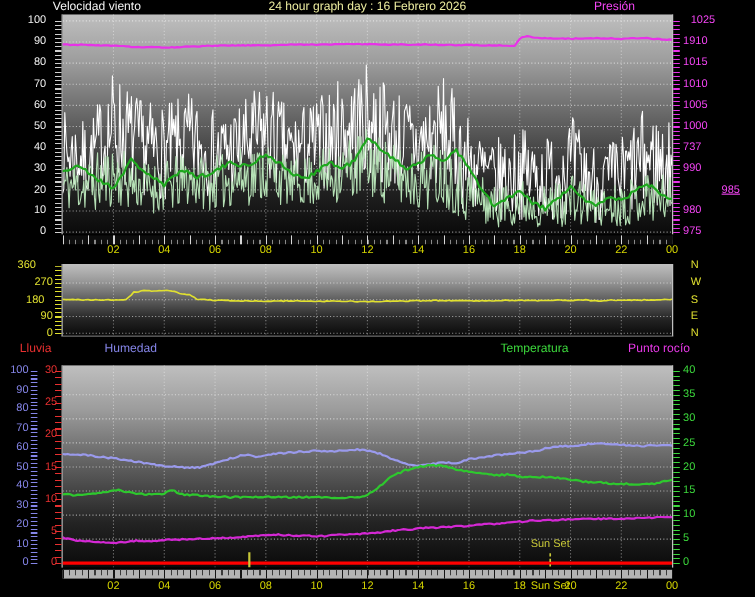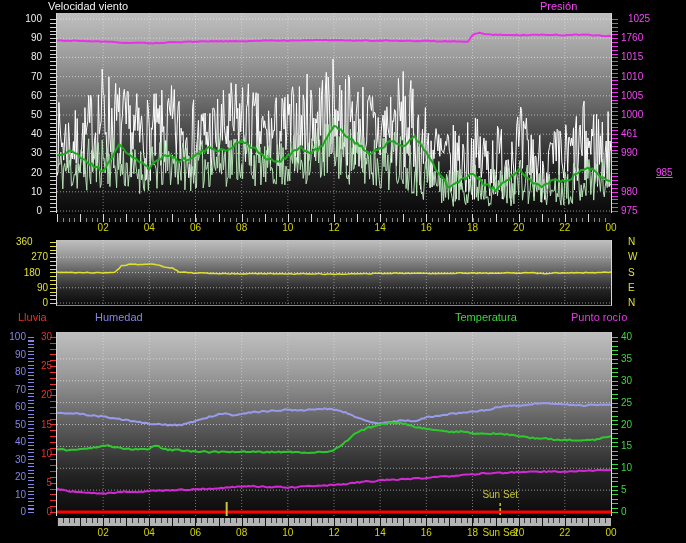--- a/index.html
+++ b/index.html
@@ -27,20 +27,21 @@
                      repeating-linear-gradient(to right,#3c3c3c 0 1px,transparent 1px 5.771px);
     background-size:100% 100%,100% 5px;background-repeat:no-repeat,no-repeat;background-position:0 0,0 0;}
   .tickcol{position:absolute;width:6px;}
   .dlab{position:absolute;font-size:10px;line-height:12px;white-space:nowrap;}
 </style>
 </head>
 <body>
 
 <div class="stage">
   <div class="lab" id="hdr-left">Velocidad viento</div>
+  <div class="lab" id="hdr-title">24 hour graph day : 16 Febrero 2026</div>
   <div class="lab" id="hdr-right">Presión</div>
 
   <div class="plot" id="panel-wind"><svg width="554" height="200" viewBox="0 0 554 200">
         <defs>
           <linearGradient id="gw" x1="0" y1="0" x2="0" y2="1">
             <stop offset="0%" stop-color="#bfbfbf"></stop>
             <stop offset="22%" stop-color="#9c9c9c"></stop>
             <stop offset="50%" stop-color="#5e5e5e"></stop>
             <stop offset="78%" stop-color="#232323"></stop>
             <stop offset="100%" stop-color="#0a0a0a"></stop>
@@ -155,26 +156,26 @@
       <div class="dlab" style="left: 8px; top: 51.4px; width: 34px; text-align: right; color: rgb(240, 240, 240);">80</div>
       <div class="dlab" style="left: 8px; top: 70.6px; width: 34px; text-align: right; color: rgb(240, 240, 240);">70</div>
       <div class="dlab" style="left: 8px; top: 89.8px; width: 34px; text-align: right; color: rgb(240, 240, 240);">60</div>
       <div class="dlab" style="left: 8px; top: 109px; width: 34px; text-align: right; color: rgb(240, 240, 240);">50</div>
       <div class="dlab" style="left: 8px; top: 128.2px; width: 34px; text-align: right; color: rgb(240, 240, 240);">40</div>
       <div class="dlab" style="left: 8px; top: 147.4px; width: 34px; text-align: right; color: rgb(240, 240, 240);">30</div>
       <div class="dlab" style="left: 8px; top: 166.6px; width: 34px; text-align: right; color: rgb(240, 240, 240);">20</div>
       <div class="dlab" style="left: 8px; top: 185.8px; width: 34px; text-align: right; color: rgb(240, 240, 240);">10</div>
       <div class="dlab" style="left: 8px; top: 205px; width: 34px; text-align: right; color: rgb(240, 240, 240);">0</div>
       <div class="dlab" style="left: 621px; top: 13px; width: 36px; text-align: center; color: rgb(245, 69, 245);">1025</div>
-      <div class="dlab" style="left: 621px; top: 32.2px; width: 36px; text-align: left; color: rgb(245, 69, 245);">1760</div>
+      <div class="dlab" style="left: 621px; top: 32.2px; width: 36px; text-align: left; color: rgb(245, 69, 245);">1910</div>
       <div class="dlab" style="left: 621px; top: 51.4px; width: 36px; text-align: left; color: rgb(245, 69, 245);">1015</div>
       <div class="dlab" style="left: 621px; top: 70.6px; width: 36px; text-align: left; color: rgb(245, 69, 245);">1010</div>
       <div class="dlab" style="left: 621px; top: 89.8px; width: 36px; text-align: left; color: rgb(245, 69, 245);">1005</div>
       <div class="dlab" style="left: 621px; top: 109px; width: 36px; text-align: left; color: rgb(245, 69, 245);">1000</div>
-      <div class="dlab" style="left: 621px; top: 128.2px; width: 36px; text-align: left; color: rgb(245, 69, 245);">461</div>
+      <div class="dlab" style="left: 621px; top: 128.2px; width: 36px; text-align: left; color: rgb(245, 69, 245);">737</div>
       <div class="dlab" style="left: 621px; top: 147.4px; width: 36px; text-align: left; color: rgb(245, 69, 245);">990</div>
       <div class="dlab" style="left: 656px; top: 166.6px; width: 36px; text-align: left; color: rgb(245, 69, 245); text-decoration: underline;">985</div>
       <div class="dlab" style="left: 621px; top: 185.8px; width: 36px; text-align: left; color: rgb(245, 69, 245);">980</div>
       <div class="dlab" style="left: 621px; top: 205px; width: 36px; text-align: left; color: rgb(245, 69, 245);">975</div>
       <div class="dlab" style="left: 16px; top: 236px; width: 32px; text-align: left; color: rgb(224, 224, 48);">360</div>
       <div class="dlab" style="left: 16px; top: 251.25px; width: 32px; text-align: right; color: rgb(224, 224, 48);">270</div>
       <div class="dlab" style="left: 16px; top: 266.5px; width: 32px; text-align: center; color: rgb(224, 224, 48);">180</div>
       <div class="dlab" style="left: 16px; top: 281.75px; width: 32px; text-align: right; color: rgb(224, 224, 48);">90</div>
       <div class="dlab" style="left: 16px; top: 297px; width: 32px; text-align: right; color: rgb(224, 224, 48);">0</div>
       <div class="dlab" style="left: 628px; top: 236px; width: 14px; text-align: left; color: rgb(224, 224, 48);">N</div>

